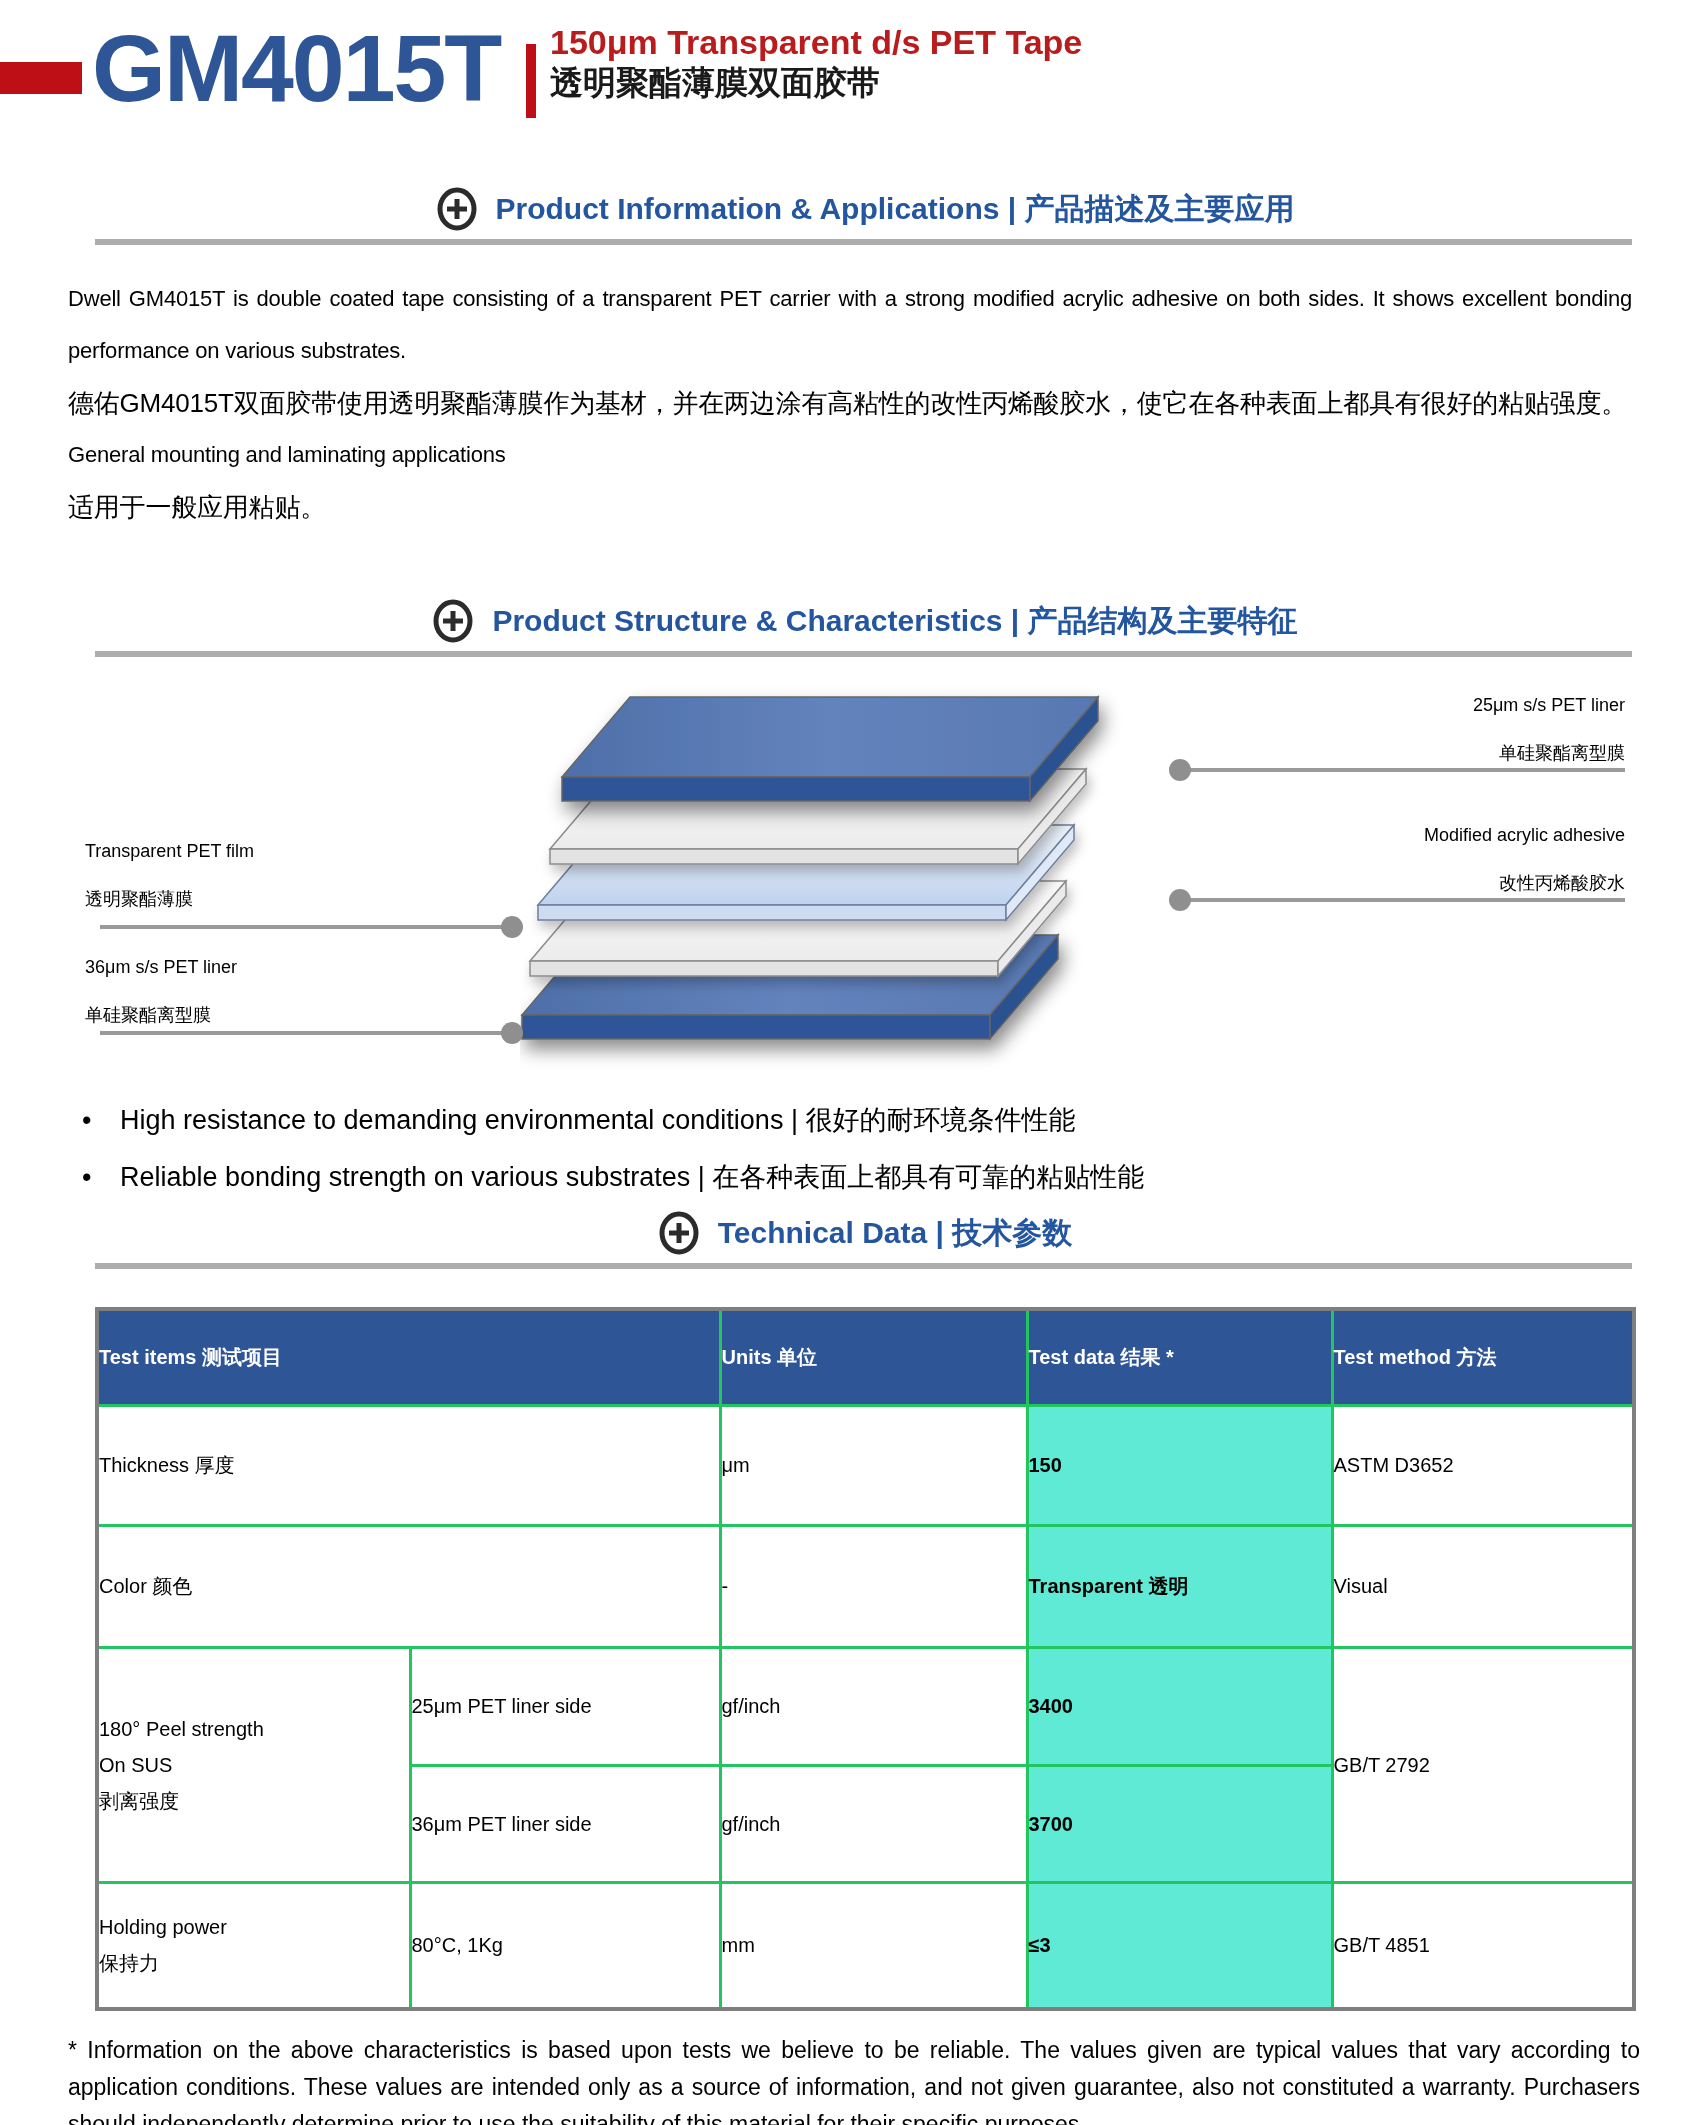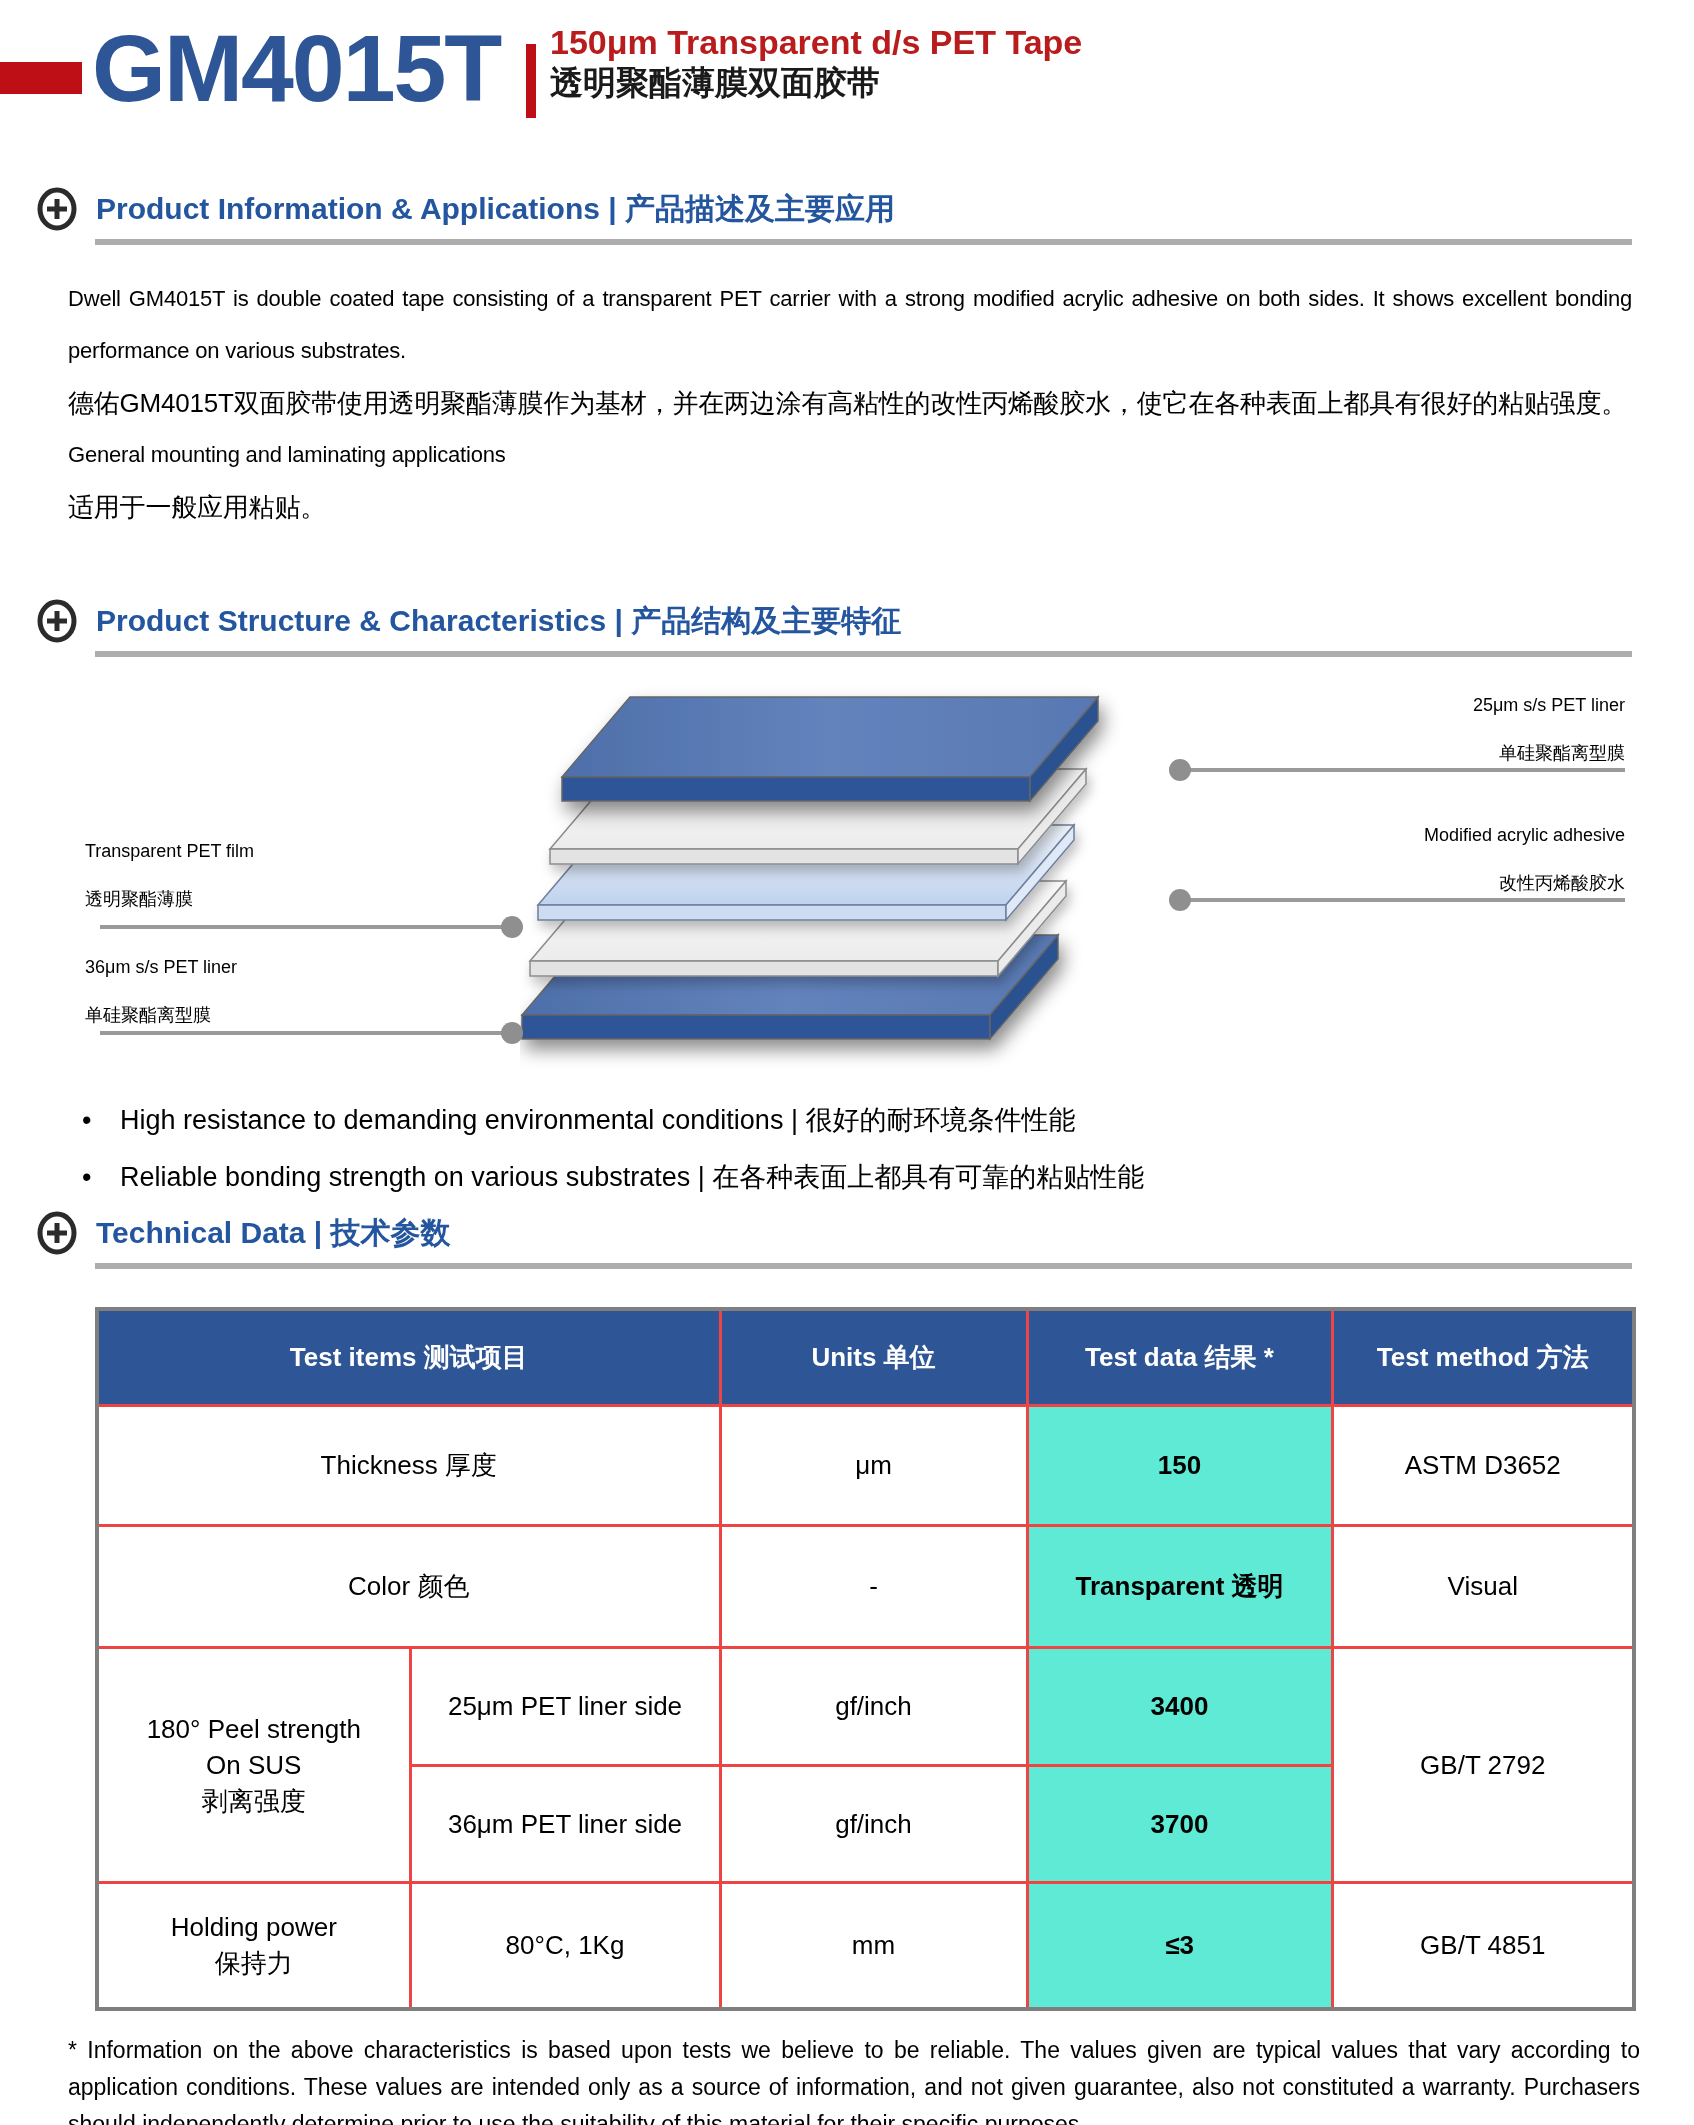--- a/index.html
+++ b/index.html
@@ -20,21 +20,21 @@
     font-size:95px; font-weight:800; letter-spacing:-2px;
     color:#2E5596; line-height:100px;
   }
   .hdr-vbar { left:526px; top:44px; width:10px; height:74px; background:#BE0E16; }
   .hdr-sub { left:550px; top:22px; }
   .hdr-sub-en { font-size:34px; font-weight:bold; color:#b91c1c; line-height:40px; }
   .hdr-sub-zh { font-size:33px; font-weight:bold; color:#1a1a1a; line-height:42px; }
 
   
   .sec { left:0; width:1694px; }
-  .sec-head { display:flex; align-items:center; margin-left:36px; }
+  .sec-head { display:flex; align-items:center; margin-left:36px;justify-content:center; }
   .plus-ic { width:42px; height:46px; flex:0 0 42px; }
   .sec-title { font-size:30px; font-weight:bold; color:#2456A0; margin-left:18px; white-space:nowrap; }
   .sec-rule { height:6px; background:#ADADAD; margin-left:95px; width:1537px; margin-top:7px; }
 
   
   .info-body { margin:28px 62px 0 68px; }
   .info-body p { margin:0; font-size:22px; line-height:52px; text-align:justify; letter-spacing:-0.2px; }
   .info-body p.zh { font-size:26px; }
 
   
@@ -47,21 +47,21 @@
   .dot { position:absolute; width:22px; height:22px; border-radius:50%; background:#8F8F8F; }
 
   
   .bullets { margin:10px 62px 0 82px; }
   .bullets .li { display:flex; font-size:27px; line-height:57px; }
   .bullets .mark { width:38px; flex:0 0 38px; }
 
   
   .tbl-wrap { margin-left:95px; margin-top:38px; }
   table.tech { border-collapse:collapse; table-layout:fixed; width:1537px; }
-  table.tech td, table.tech th { border:3px solid #ef4444; text-align:center; vertical-align:middle; padding:0; font-size:26px; }
+  table.tech td, table.tech th { border:3px solid #22c55e; text-align:left; vertical-align:middle; padding:0; font-size:20px; }
   table.tech { border:4px solid #7F7F7F; }
   table.tech th { background:#2E5596; color:#ffffff; font-weight:bold; height:93px; }
   td.hl { background:#5eead4; }
   .val { font-weight:bold; }
   .cellline { display:block; line-height:36px; }
 
   
   .footnote {
     left:68px; top:2032px; width:1572px;
     font-size:23px; line-height:37px; text-align:justify;

